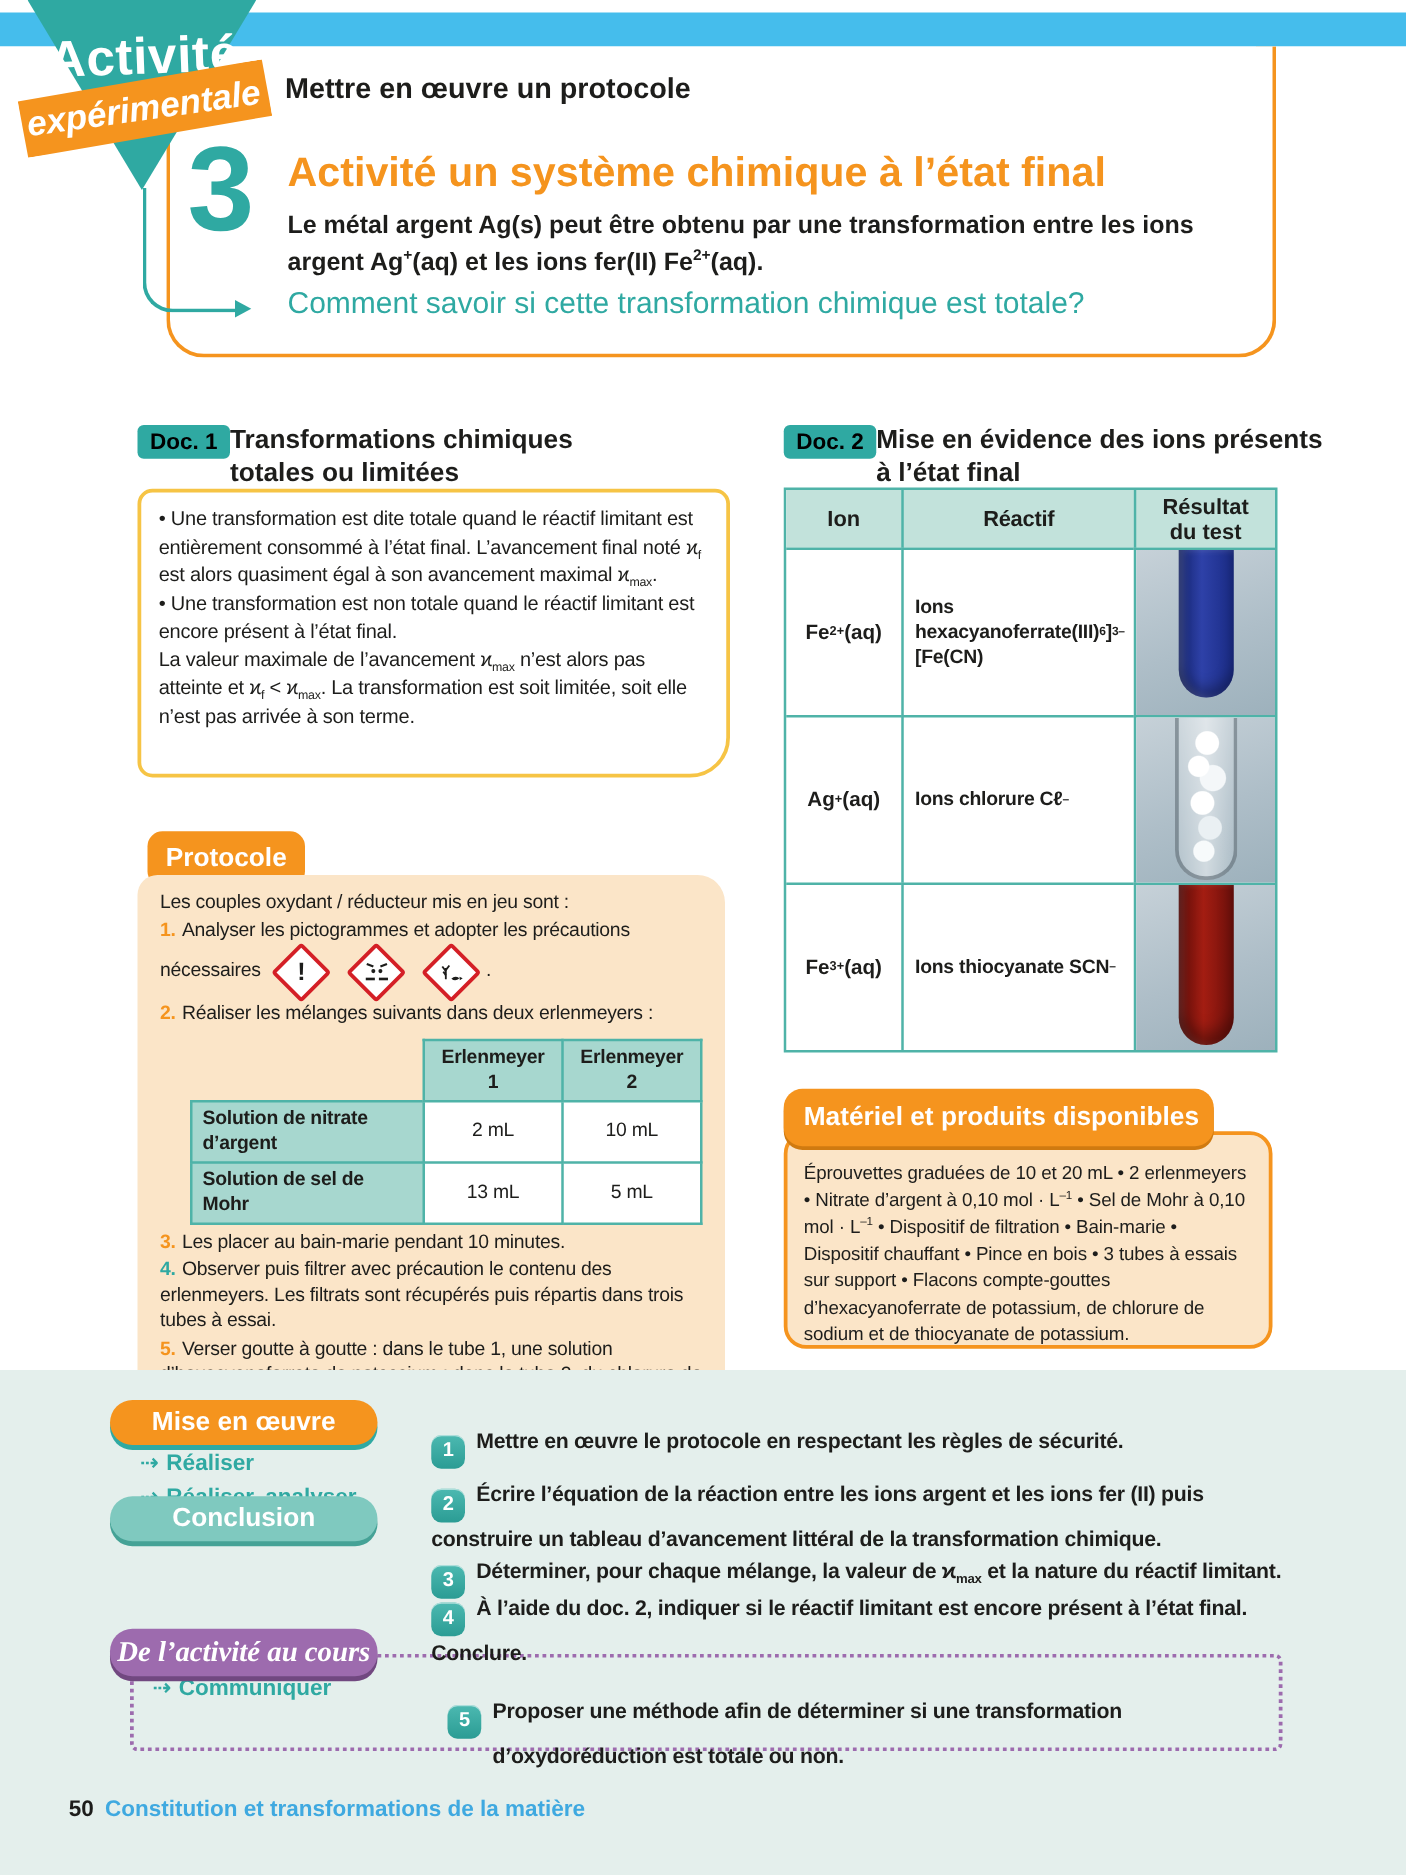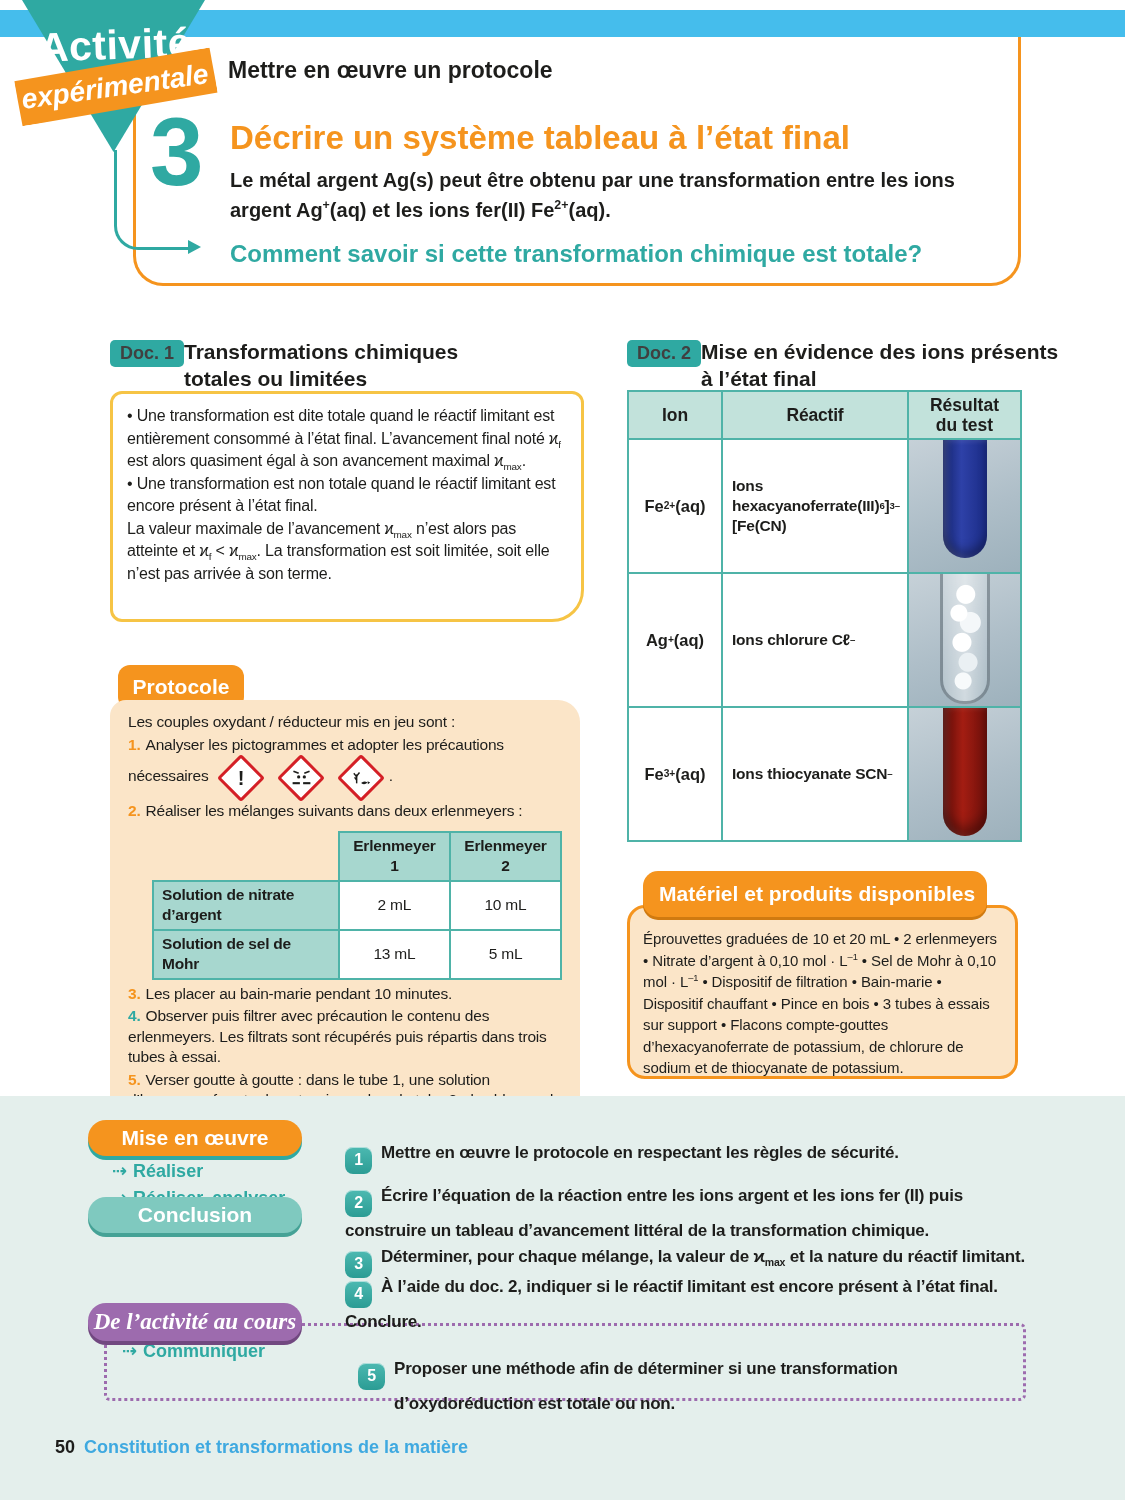--- a/index.html
+++ b/index.html
@@ -30,24 +30,24 @@
               clip-path:polygon(1% 12%,99% 0,100% 88%,2% 100%);}
   .exp-banner span{font-style:italic;font-weight:700;font-size:28px;color:#fff;}
   .kicker{left:228px;top:57px;font-size:23px;font-weight:800;}
   .bignum{left:150px;top:104px;font-size:96px;line-height:1;font-weight:800;color:var(--teal);}
   .main-title{left:230px;top:119px;font-size:33px;font-weight:800;color:var(--orange);}
   .intro{left:230px;top:165px;width:775px;font-size:20px;line-height:30px;font-weight:600;}
   .connector{left:114px;top:150px;width:76px;height:97px;border-left:3px solid var(--teal);
              border-bottom:3px solid var(--teal);border-bottom-left-radius:24px;}
   .arrowhead{left:188px;top:240px;width:0;height:0;border-left:13px solid var(--teal);
              border-top:7px solid transparent;border-bottom:7px solid transparent;}
-  .question-hdr{left:230px;top:240px;font-size:24px;font-weight:700;color:var(--teal);}
-
-  
-  .doclabel{background:var(--teal);color:#404040;font-weight:700;font-size:18px;
+  .question-hdr{left:230px;top:229px;font-size:24px;font-weight:400;color:var(--teal);}
+
+  
+  .doclabel{background:var(--teal);color:#000000;font-weight:700;font-size:18px;
             padding:3px 10px;border-radius:5px;}
   .doc-title{font-size:21px;font-weight:700;line-height:27px;}
 
   
   .doc1-label{left:110px;top:340px;}
   .doc1-title{left:184px;top:338px;}
   .doc1-box{left:110px;top:391px;width:440px;min-height:203px;background:#fff;
             border:3px solid var(--yellow);border-radius:12px 12px 32px 12px;
             padding:11px 14px;font-size:16px;line-height:22.5px;letter-spacing:-0.2px;}
 
@@ -109,21 +109,21 @@
       radial-gradient(circle at 42% 55%,#fff 0 9px,transparent 10px),
       radial-gradient(circle at 58% 72%,#EAF0F3 0 9px,transparent 10px),
       radial-gradient(circle at 45% 88%,#F7FAFB 0 8px,transparent 9px);}
   .tube-red{height:128px;border-radius:0 0 22px 22px;
             background:linear-gradient(90deg,var(--tube_red_a),var(--tube_red_b) 45%,#6F100B);
             box-shadow:inset 0 -10px 12px rgba(0,0,0,.35),inset 4px 0 6px rgba(255,255,255,.12);}
 
   
   .mat-title{left:627px;top:871px;width:328px;height:46px;background:var(--orange);
              border-radius:15px;color:#fff;font-weight:800;font-size:21px;display:flex;
-             align-items:center;padding-left:16px;box-shadow:0 3px 0 var(--orange_shadow);z-index:3;margin-left:16px;}
+             align-items:center;padding-left:16px;box-shadow:0 3px 0 var(--orange_shadow);z-index:3;}
   .mat-box{left:627px;top:905px;width:359px;height:140px;background:var(--peach);
            border:3px solid var(--orange);border-radius:18px;padding:20px 13px 8px;
            font-size:15px;line-height:21.5px;letter-spacing:-0.1px;z-index:2;}
 
   
   .bottom-bg{left:0;top:1096px;width:1125px;height:404px;background:var(--bottom_bg);}
   .pill{position:absolute;left:88px;width:214px;display:flex;align-items:center;
         justify-content:center;color:#fff;font-weight:800;border-radius:18px;}
   .pill-mise{top:1120px;height:36px;background:var(--orange);box-shadow:0 4px 0 var(--teal);
              font-size:21px;}
@@ -156,21 +156,21 @@
   <div class="abs frame"></div>
   <div class="abs connector"></div>
   <div class="abs arrowhead"></div>
   <div class="abs pennant"></div>
   <div class="abs activite">Activité</div>
   <div class="abs exp-banner">
     <span>expérimentale</span>
   </div>
   <div class="abs kicker">Mettre en œuvre un protocole</div>
   <div class="abs bignum">3</div>
-  <div class="abs main-title">Décrire un système tableau à l’état final</div>
+  <div class="abs main-title">Activité un système chimique à l’état final</div>
   <div class="abs intro">Le métal argent Ag(s) peut être obtenu par une transformation entre les ions argent Ag<sup>+</sup>(aq) et les ions fer(II) Fe<sup>2+</sup>(aq).</div>
   <div class="abs question-hdr">Comment savoir si cette transformation chimique est totale?</div>
 
   <div class="abs doc1-label doclabel">Doc. 1</div>
   <div class="abs doc1-title doc-title">Transformations chimiques<br>totales ou limitées</div>
   <div class="abs doc1-box">• Une transformation est dite totale quand le réactif limitant est entièrement consommé à l’état final. L’avancement final noté ϰ<sub>f</sub> est alors quasiment égal à son avancement maximal ϰ<sub>max</sub>.<br>• Une transformation est non totale quand le réactif limitant est encore présent à l’état final.<br>La valeur maximale de l’avancement ϰ<sub>max</sub> n’est alors pas atteinte et ϰ<sub>f</sub> &lt; ϰ<sub>max</sub>. La transformation est soit limitée, soit elle n’est pas arrivée à son terme.</div>
 
   <div class="abs doc2-label doclabel">Doc. 2</div>
   <div class="abs doc2-title doc-title">Mise en évidence des ions présents<br>à l’état final</div>
   <div class="abs t2">

